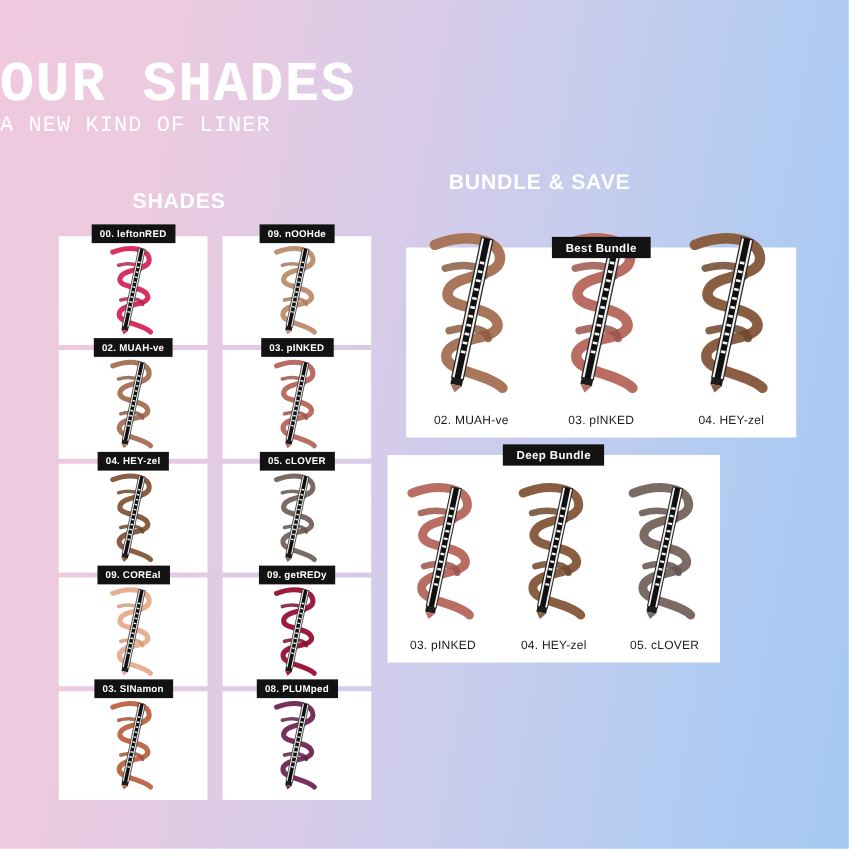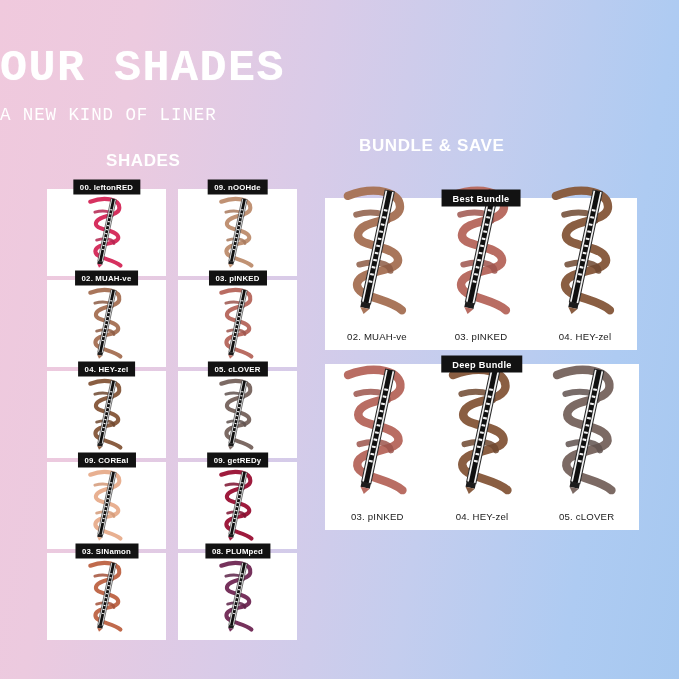--- a/index.html
+++ b/index.html
@@ -19,21 +19,21 @@
     font-weight: bold;
     letter-spacing: 1.5px;
     line-height: 1;
     text-shadow: 0 0 1px rgba(255,255,255,0.6);
   }
   .sub-title {
     color: #ffffff;
     font-size: 17.5px;
     font-weight: normal;
     letter-spacing: 0.9px;
-    margin-top: 14px;
+    margin-top: 0;
   }
 
   
   .section-heading {
     position: absolute;
     color: #ffffff;
     font-size: 17px;
     font-weight: bold;
     letter-spacing: 0.6px;
   }
@@ -74,21 +74,21 @@
     z-index: 4;
   }
   .swatch-art { width: 100%; height: 100%; display: block; }
 
   
   .bundle-panel {
     position: absolute;
     background: #ffffff;
   }
   #bundle-panel-best { left: 325px; top: 198px; width: 312px; height: 152px; text-align: center; }
-  #bundle-panel-deep { left: 325px; top: 364px; width: 314px; height: 166px; }
+  #bundle-panel-deep { left: 310px; top: 364px; width: 266px; height: 166px; }
   .bundle-tag {
     position: absolute;
     left: 50%;
     top: 0;
     transform: translate(-50%, -50%);
     background: #121212;
     color: #ffffff;
     font-size: 9.2px;
     font-weight: bold;
     letter-spacing: 0.3px;

